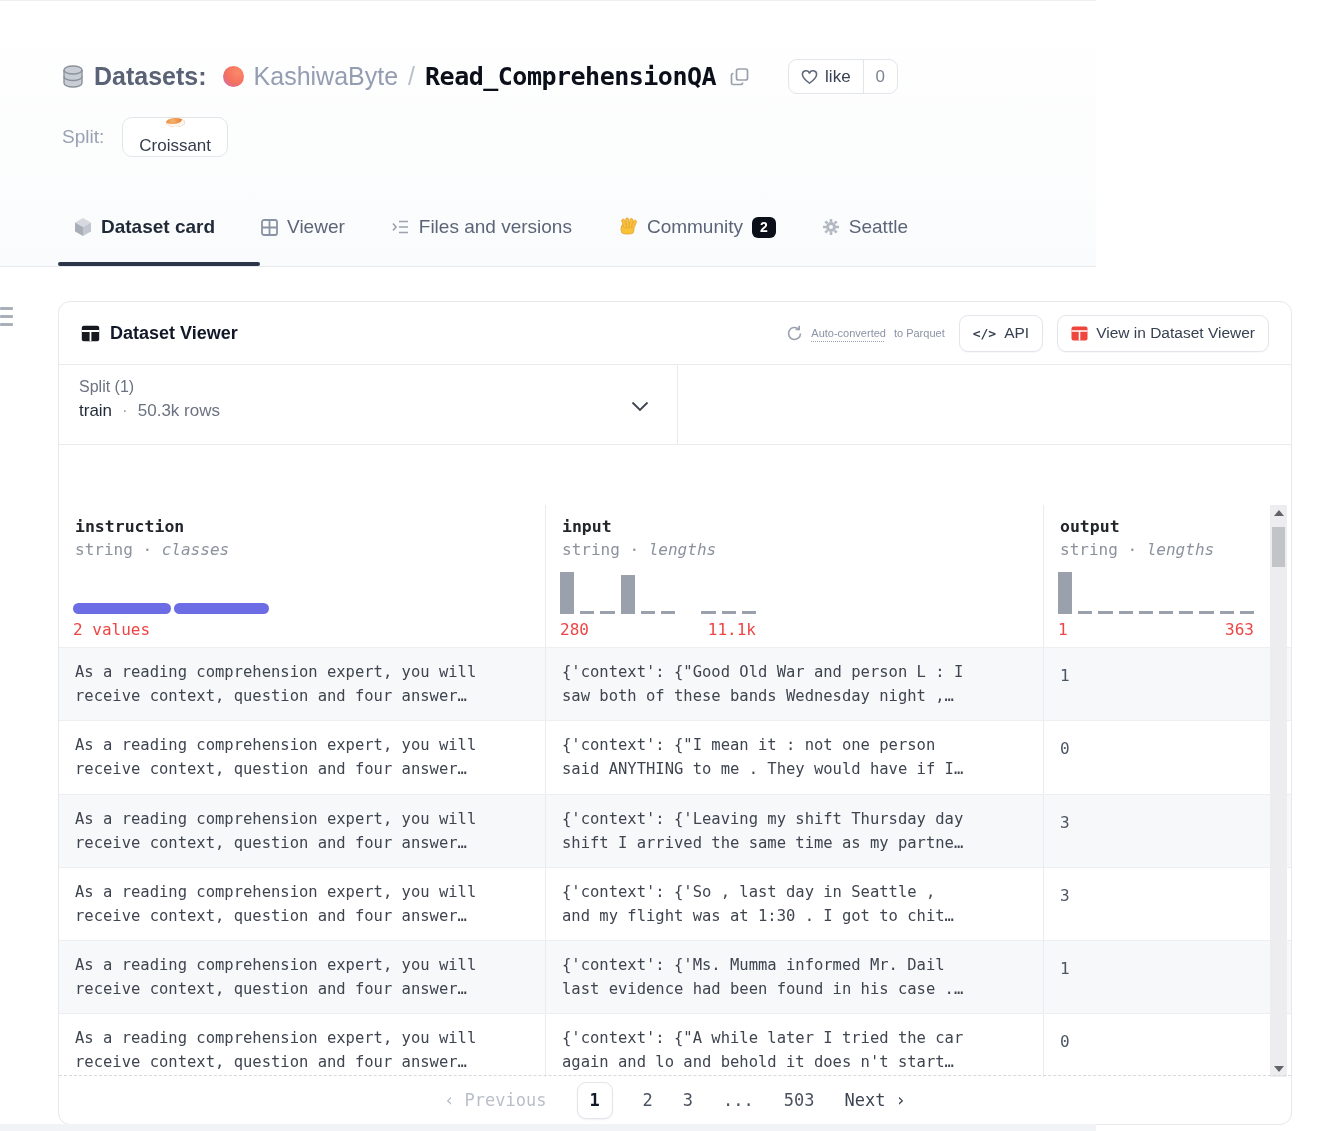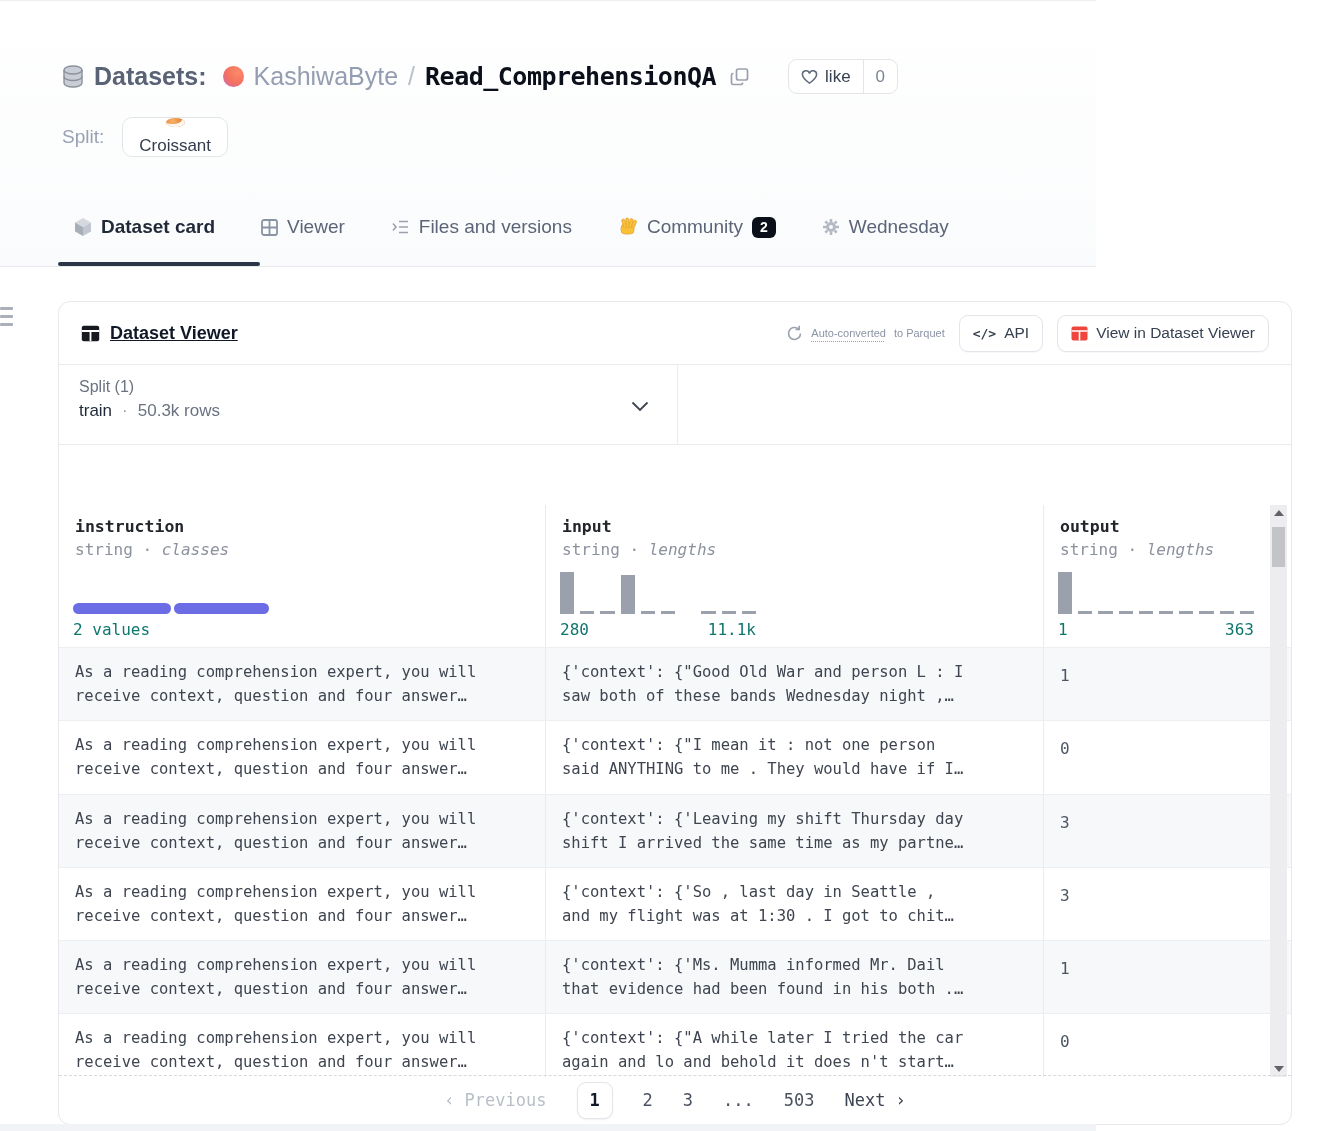--- a/index.html
+++ b/index.html
@@ -39,21 +39,21 @@
 
   .toc-icon { position:absolute; left:0; top:306px; width:13px; }
   .toc-icon div { height:3px; background:#aab0ba; margin-bottom:5px; border-radius:1px; }
 
   
   .card { position:absolute; left:58px; top:300px; width:1234px; height:824px;
           border:1px solid #e6e8ec; border-radius:12px; background:#fff; }
   .card-header { position:absolute; left:0; top:0; width:100%; height:63px; border-bottom:1px solid #e9ebee;
                  display:flex; align-items:center; padding:0 22px; }
   .card-title-wrap { display:flex; align-items:center; gap:10px; }
-  .card-title { font-size:18px; font-weight:700; color:#111827;text-decoration:underline; }
+  .card-title { font-size:18px; font-weight:700; color:#111827; }
   .card-header-right { margin-left:auto; display:flex; align-items:center; gap:14px; }
   .autoconv { display:flex; align-items:center; gap:8px; font-size:11px; color:#8a93a5;justify-content:center; }
   .autoconv .u { text-decoration:underline dotted #9aa1ad; text-underline-offset:4px; cursor:pointer; }
   .hbtn { display:flex; align-items:center; gap:8px; height:37px; padding:0 13px; background:#fff;
           border:1px solid #e2e5ea; border-radius:9px; font-size:15.5px; color:#374151; cursor:pointer;
           box-shadow:0 1px 1px rgba(0,0,0,0.03); white-space:nowrap; }
   .code-glyph { font-family:"DejaVu Sans Mono", monospace; font-size:13px; font-weight:700; color:#374151; }
 
   .split-row { position:absolute; left:0; top:63px; width:100%; height:80px; border-bottom:1px solid #e9ebee; }
   .split-left { position:absolute; left:0; top:0; width:619px; height:100%; border-right:1px solid #e9ebee;
@@ -77,21 +77,21 @@
   .tcell:last-child { border-right:none; }
   .col-name { font-family:"DejaVu Sans Mono", monospace; font-size:16.5px; font-weight:700; color:#22252a; }
   .col-type { font-family:"DejaVu Sans Mono", monospace; font-size:16px; color:#8b919d; margin-top:4px; }
   .col-type .ital { font-style:italic; }
   .chart { position:absolute; left:14px; bottom:33px; width:196px; }
   .classbar { display:flex; gap:3px; height:11px; align-items:stretch; }
   .classbar div { background:#6c6ce5; border-radius:6px; }
   .hist { display:flex; align-items:flex-end; gap:6px; height:42px; }
   .hist .hbar { flex:1; background:#9aa1ad; }
   .chart-foot { position:absolute; left:14px; bottom:8px; width:196px; display:flex; justify-content:space-between;
-                font-family:"DejaVu Sans Mono", monospace; font-size:16px; color:#0f766e; }
+                font-family:"DejaVu Sans Mono", monospace; font-size:16px; color:#ef4444; }
   .tbody .trow { height:73.3px; border-top:1px solid #eceef1; }
   .tbody .trow:nth-child(odd) { background:#f6f8fa; }
   .cell-text { font-family:"DejaVu Sans Mono", monospace; font-size:15.5px; color:#3f4550; line-height:24px;
                white-space:pre-line; overflow:hidden; }
   .out-val { font-family:"DejaVu Sans Mono", monospace; font-size:16px; color:#4b5563; padding-top:6px; }
 
   
   .scrollbar { position:absolute; right:4px; top:203px; width:17px; height:572px; background:#ededef; }
   .sb-arrow { position:absolute; left:0; width:17px; height:16px; display:flex; align-items:center; justify-content:center; }
   .sb-up { top:0; } .sb-down { bottom:0; }
@@ -205,21 +205,21 @@
       <span class="tab">
         <span>
           <svg width="18" height="18" viewBox="0 0 18 18">
             <circle cx="9" cy="9" r="5" fill="#b3b9c2"></circle>
             <g stroke="#b3b9c2" stroke-width="2.6">
               <path d="M9 1v3M9 14v3M1 9h3M14 9h3M3.3 3.3l2.1 2.1M12.6 12.6l2.1 2.1M14.7 3.3l-2.1 2.1M5.4 12.6l-2.1 2.1"></path>
             </g>
             <circle cx="9" cy="9" r="2" fill="#fcfcfd"></circle>
           </svg>
         </span>
-        <span>Wednesday</span>
+        <span>Seattle</span>
       </span>
     </div>
     <div class="tab-underline"></div>
   </div>
 
   <div class="toc-icon">
       <div></div>
       <div></div>
       <div></div>
     </div>
@@ -400,21 +400,21 @@
               <div class="out-val">3</div>
             </div>
         </div>
         <div class="trow">
           <div class="tcell">
               <div class="cell-text">As a reading comprehension expert, you will
 receive context, question and four answer…</div>
             </div>
           <div class="tcell">
               <div class="cell-text">{'context': {'Ms. Mumma informed Mr. Dail
-that evidence had been found in his both .…</div>
+last evidence had been found in his case .…</div>
             </div>
           <div class="tcell">
               <div class="out-val">1</div>
             </div>
         </div>
         <div class="trow">
           <div class="tcell">
               <div class="cell-text">As a reading comprehension expert, you will
 receive context, question and four answer…</div>
             </div>

